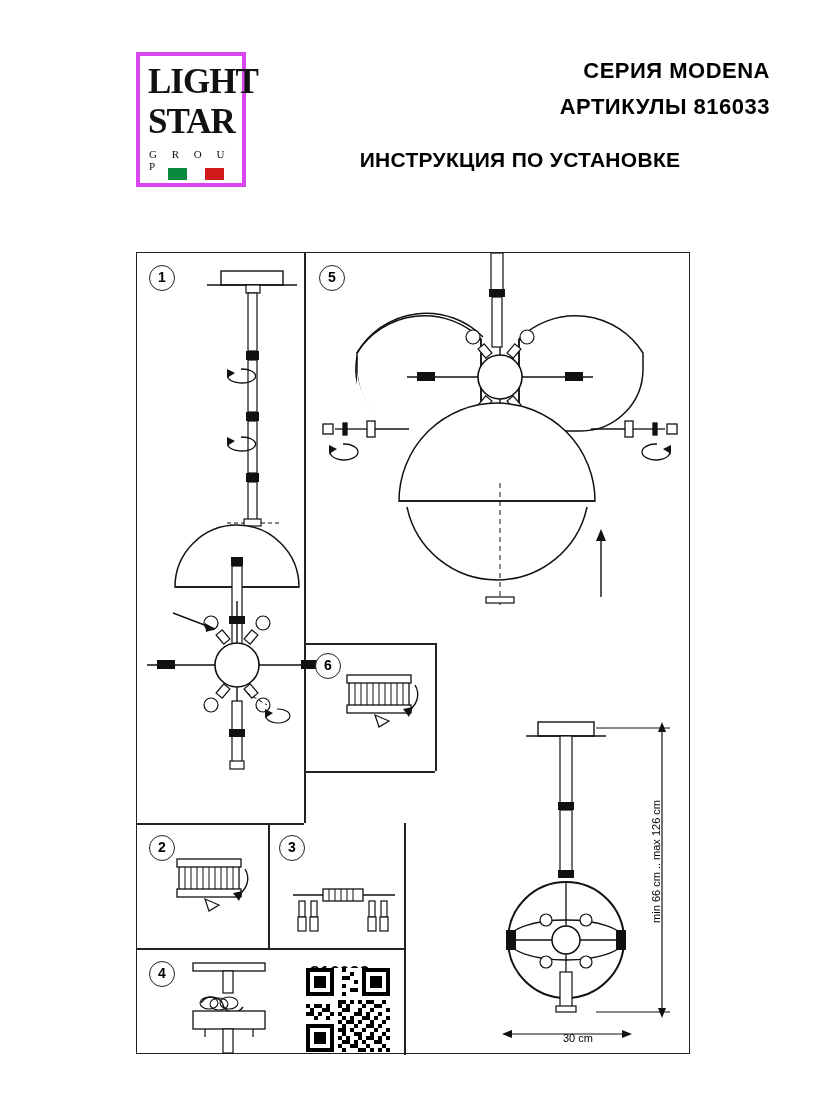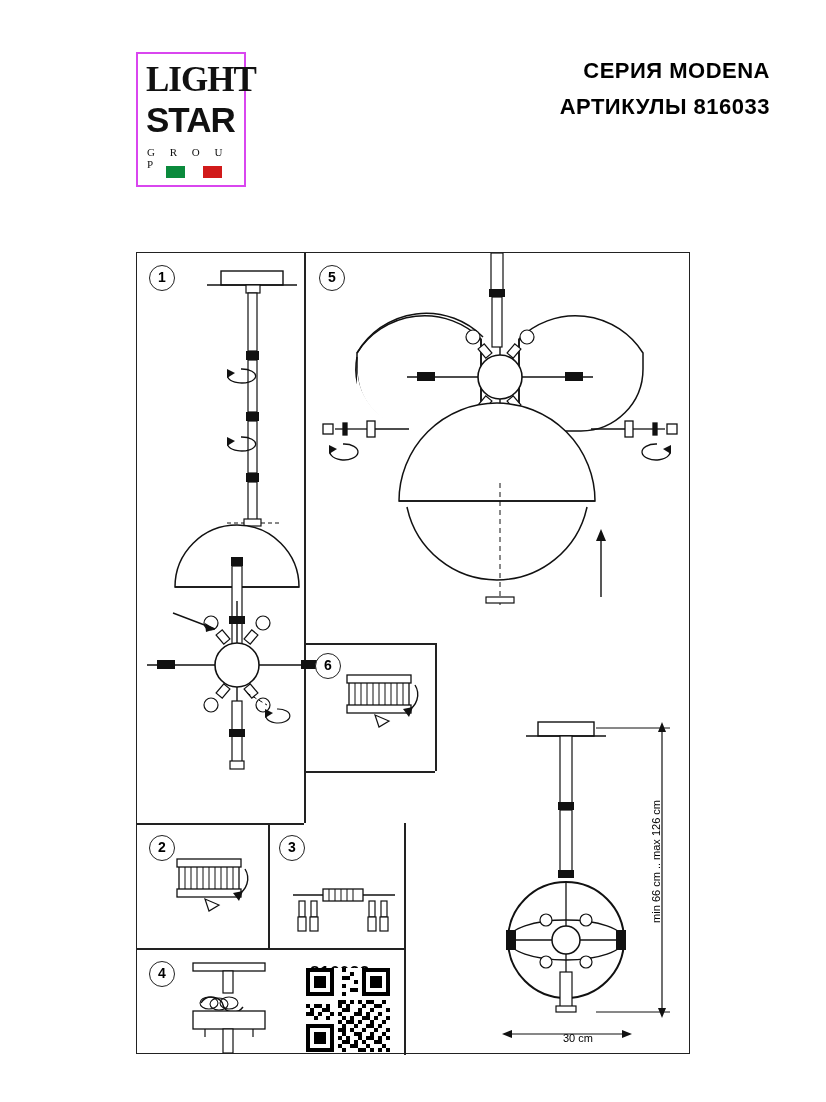--- a/index.html
+++ b/index.html
@@ -20,40 +20,40 @@
     overflow: hidden;
   }
 
   
   .logo-box {
     position: absolute;
     left: 136px;
     top: 52px;
     width: 110px;
     height: 135px;
-    border: 2px solid #d946ef;
+    border: 4px solid #d946ef;
     box-sizing: border-box;
     background: #fff;
   }
   .logo-light {
     position: absolute;
     left: 8px;
     top: 8px;
     font-family: "Liberation Serif", serif;
     font-size: 35px;
     font-weight: bold;
     letter-spacing: -1px;
     color: #111;
     line-height: 1;
   }
   .logo-star {
     position: absolute;
     left: 8px;
     top: 48px;
-    font-family: Liberation Sans, sans-serif;
+    font-family: Liberation Serif, serif;
     font-size: 35px;
     font-weight: bold;
     letter-spacing: -1px;
     color: #111;
     line-height: 1;
   }
   .logo-group {
     position: absolute;
     left: 9px;
     top: 92px;
@@ -179,20 +179,21 @@
     <div class="logo-flag">
       <span class="flag-g"></span>
         <span class="flag-w"></span>
         <span class="flag-r"></span>
     </div>
   </div>
 
   <div class="head-texts">
     <div class="head-line1">СЕРИЯ MODENA</div>
     <div class="head-line2">АРТИКУЛЫ 816033</div>
+    <div class="head-line3">ИНСТРУКЦИЯ ПО УСТАНОВКЕ</div>
   </div>
 
   <div class="frame">
 
     <div class="vline" style="left:167px; top:0; width:1.5px; height:570px;"></div>
     <div class="hline" style="left:0; top:570px; width:167px; height:1.5px;"></div>
     <div class="hline" style="left:167px; top:390px; width:131px; height:1.5px;"></div>
     <div class="vline" style="left:298px; top:390px; width:1.5px; height:128px;"></div>
     <div class="hline" style="left:167px; top:518px; width:131px; height:1.5px;"></div>
     <div class="hline" style="left:0; top:695px; width:267px; height:1.5px;"></div>

